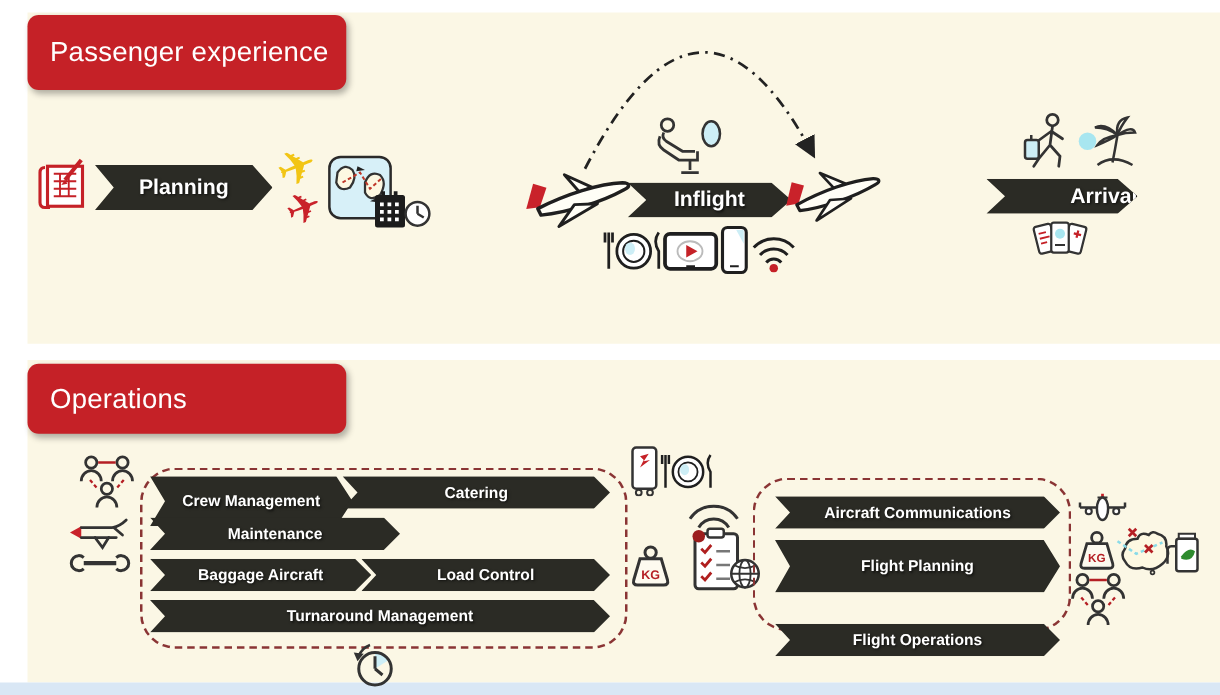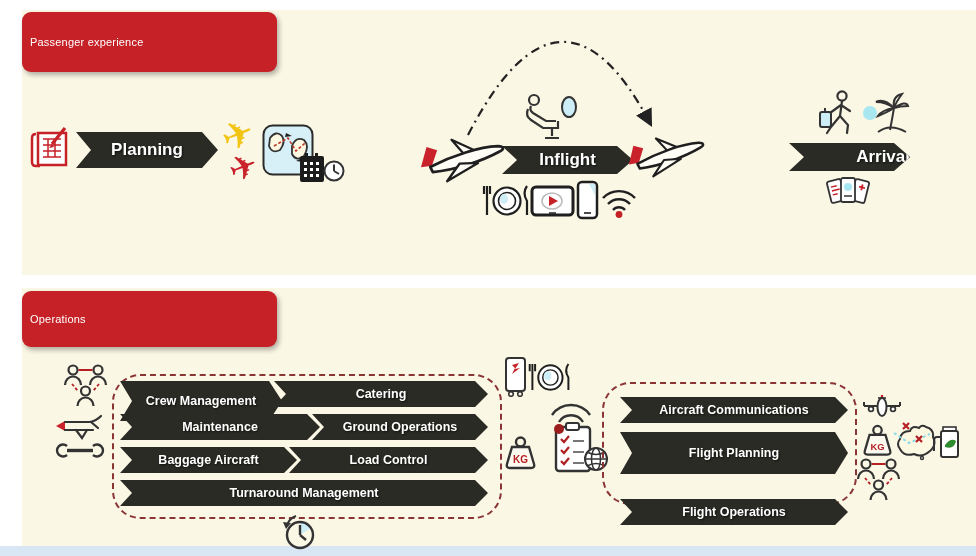--- a/index.html
+++ b/index.html
@@ -2,22 +2,22 @@
 <html><head>
 <meta charset="utf-8">
 <style>
   html,body{margin:0;padding:0;}
   body{width:976px;height:556px;background:#ffffff;font-family:"Liberation Sans",sans-serif;overflow:hidden;}
   #stage{position:relative;width:976px;height:556px;background:#ffffff;}
   .panel{position:absolute;background:#fbf7e5;}
   #panel-pax{left:22px;top:10px;width:954px;height:265px;}
   #panel-ops{left:22px;top:288px;width:954px;height:258px;}
   #bottom-strip{position:absolute;left:0;top:546px;width:976px;height:10px;background:#d9e7f5;}
-  .red-header{position:absolute;background:#c52127;border-radius:9px;color:#ffffff;font-size:11px;
-    display:flex;align-items:center;padding-left:8px;box-sizing:border-box;
+  .red-header{position:absolute;background:#c52127;border-radius:9px;color:#ffffff;font-size:22px;
+    display:flex;align-items:center;padding-left:18px;box-sizing:border-box;
     box-shadow:2px 3px 5px rgba(0,0,0,.3);letter-spacing:.2px;}
   #hdr-pax{left:22px;top:12px;width:255px;height:60px;}
   #hdr-ops{left:22px;top:291px;width:255px;height:56px;}
   .chev{position:absolute;background:#2b2b25;color:#ffffff;display:flex;align-items:center;justify-content:center;
     font-weight:bold;text-shadow:1px 1px 2px rgba(0,0,0,.65);box-sizing:border-box;}
   .chev-lg{clip-path:polygon(0 0,calc(100% - 16px) 0,100% 50%,calc(100% - 16px) 100%,0 100%,15px 50%);font-size:17px;}
   .chev-sm{clip-path:polygon(0 0,calc(100% - 13px) 0,100% 50%,calc(100% - 13px) 100%,0 100%,12px 50%);font-size:12.5px;}
   .dash-box{position:absolute;border:2px dashed #8a3434;border-radius:28px;}
   #dash-left{left:112px;top:374px;width:386px;height:141px;}
   #dash-right{left:602px;top:382px;width:251px;height:119px;}
@@ -249,23 +249,20 @@
 
   <div class="chev chev-sm" style="left:120px;top:381px;width:162px;height:40px;">
     <span>Crew Management</span>
   </div>
   <div class="chev chev-sm" style="left:274px;top:381px;width:214px;height:26px;align-items:center;">
     <span>Catering</span>
   </div>
   <div class="chev chev-sm" style="left:120px;top:414px;width:200px;height:26px;">
     <span>Maintenance</span>
   </div>
-  <div class="chev chev-sm" style="left:312px;top:414px;width:176px;height:26px;">
-    <span>Ground Operations</span>
-  </div>
   <div class="chev chev-sm" style="left:120px;top:447px;width:177px;height:26px;">
     <span>Baggage Aircraft</span>
   </div>
   <div class="chev chev-sm" style="left:289px;top:447px;width:199px;height:26px;">
     <span>Load Control</span>
   </div>
   <div class="chev chev-sm" style="left:120px;top:480px;width:368px;height:26px;align-items:center;">
     <span>Turnaround Management</span>
   </div>
 

